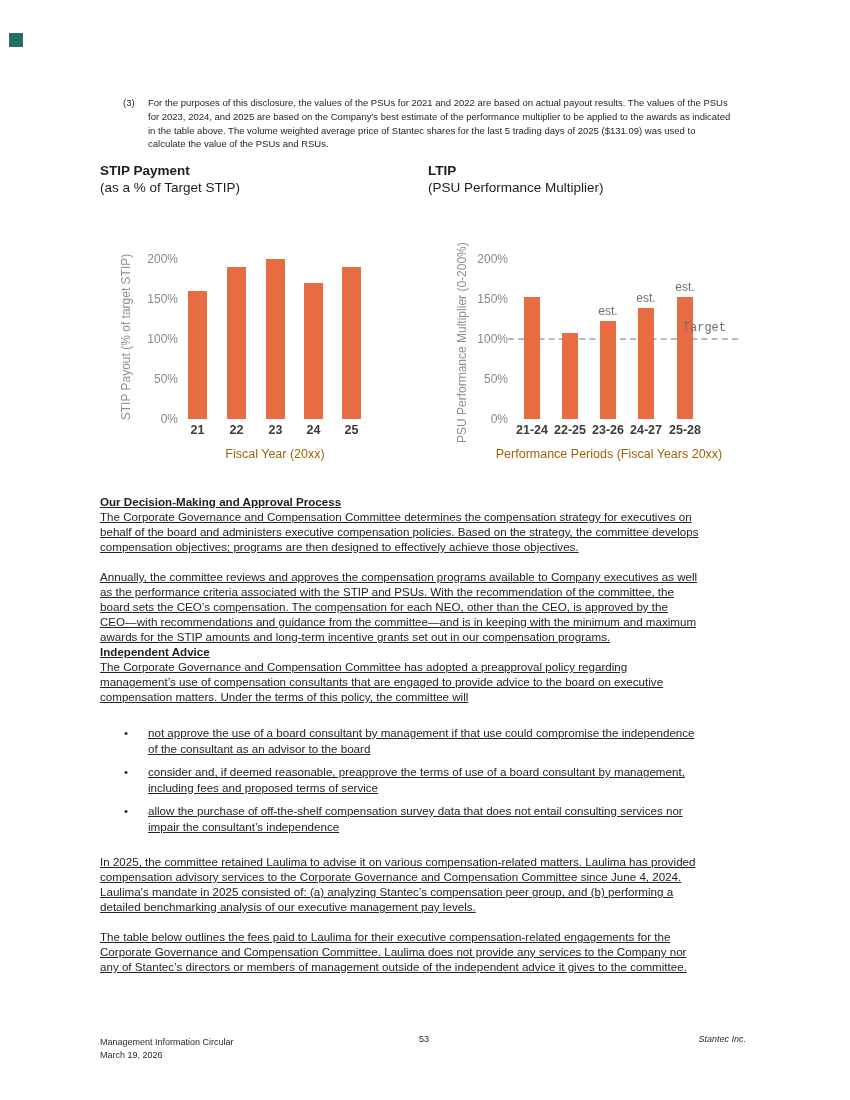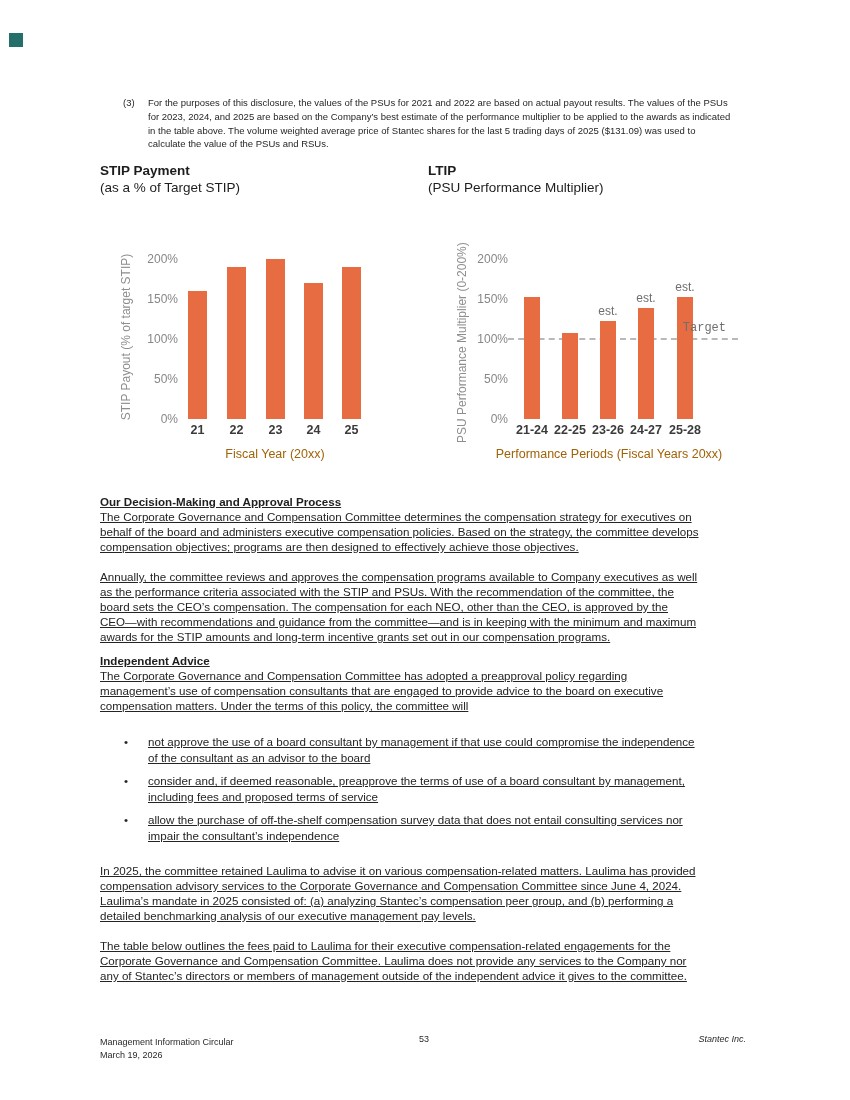--- a/index.html
+++ b/index.html
@@ -31,21 +31,21 @@
   .cat { position:absolute; width:52px; text-align:center; font-size:12.5px; font-weight:bold; color:#3b3b3b; }
   .xlabel { position:absolute; font-size:12.5px; color:#a16207; white-space:nowrap; transform:translateX(-50%); }
   .refline { position:absolute; border-top:2px dashed #b9b9b9; z-index:1; height:0; }
   .reflabel { position:absolute; font-size:12px; color:#6f6f6f; text-align:right; z-index:3; }
   .estlabel { position:absolute; width:44px; text-align:center; font-size:12px; color:#6f6f6f; z-index:3; }
 
   
   .bodycol { position:absolute; left:100px; top:494px; width:652px; font-size:11.6px; line-height:15px; color:#242424;text-decoration:underline; }
   .bodycol h3 { font-size:11.6px; font-weight:bold; color:#1e1e1e; }
   .bodycol p { margin-top:15px; white-space:pre-line; }
-  .bodycol h3.gap { margin-top:9px; }
+  .bodycol h3.gap { margin-top:0; }
   .bodycol p.tight { margin-top:0; }
   .bullets { list-style:none; margin-top:21px; }
   .bullets li { position:relative; padding-left:48px; margin-bottom:8px; line-height:15.5px; }
   .bullets li .dot { position:absolute; left:24px; top:0; }
   .bullets li .btxt { white-space:pre-line; display:block; }
   .mt20 { margin-top:20px !important; }
 
   
   .footer { position:absolute; left:100px; top:1020px; width:648px; font-size:9px; line-height:13px; color:#2a2a2a; }
   .f-left { position:absolute; left:0; top:16px; }

